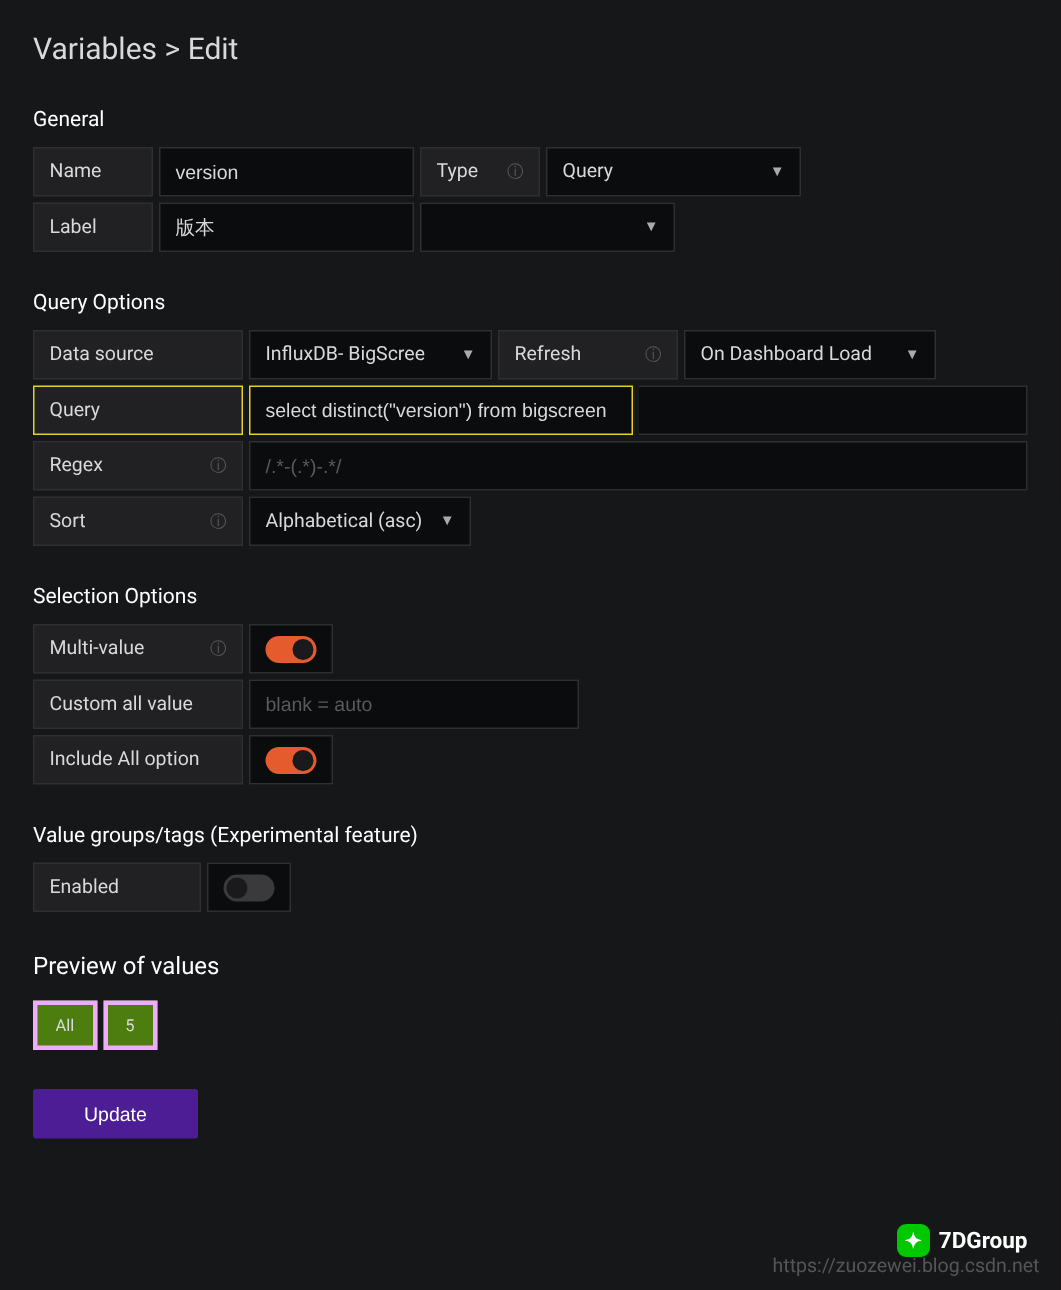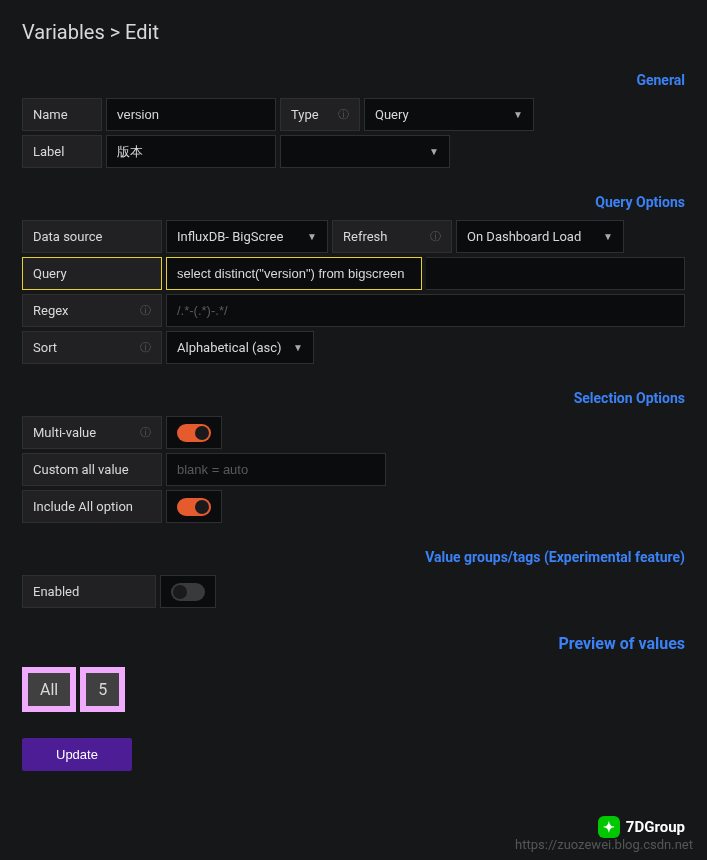--- a/index.html
+++ b/index.html
@@ -8,21 +8,21 @@
       color: #d8d9da;
       font-family: -apple-system, BlinkMacSystemFont, "Segoe UI", Roboto, sans-serif;
       font-size: 13px;
       width: 707px;
       height: 860px;
       overflow: hidden;
       position: relative;
     }
     .content { padding: 20px 22px; }
     h1 { font-size: 20px; font-weight: 400; margin-bottom: 28px; color: #d8d9da; }
-    .section-title { font-size: 14px; font-weight: 700; margin-bottom: 10px; color: #3b82f6; text-align: right; }
+    .section-title { font-size: 14px; font-weight: 400; margin-bottom: 10px; color: #ffffff; }
     .section { margin-bottom: 26px; }
     .row { display: flex; gap: 4px; margin-bottom: 4px; }
     .label-cell {
       background: #212124;
       border: 1px solid #2f2f32;
       padding: 8px 10px;
       display: flex;
       align-items: center;
       justify-content: space-between;
       font-size: 13px;
@@ -68,24 +68,24 @@
     .toggle.off::after { left: 2px; }
     .toggle-wrap {
       background: #0b0c0e;
       border: 1px solid #2f2f32;
       padding: 6px 10px;
       display: flex;
       align-items: center;
     }
     .preview-row { display: flex; gap: 4px; }
     .preview-chip {
-      background: #404040;
-      border: 6px solid #f0abfc;
+      background: #4d7c0f;
+      border: 3px solid #f0abfc;
       padding: 7px 12px;
-      font-size: 16px;
+      font-size: 11px;
     }
     .btn-update {
       background: #4c1d95;
       color: #fff;
       border: none;
       padding: 9px 34px;
       font-size: 13px;
       cursor: pointer;
       border-radius: 2px;
     }
@@ -208,21 +208,21 @@
       <div class="toggle-wrap">
         <div class="toggle on"></div>
       </div>
     </div>
   </div>
 
   
   <div class="section">
     <div class="section-title">Value groups/tags (Experimental feature)</div>
     <div class="row">
-      <div class="label-cell" style="width:134px">Enabled</div>
+      <div class="label-cell" style="width:112px">Enabled</div>
       <div class="toggle-wrap">
         <div class="toggle off"></div>
       </div>
     </div>
   </div>
 
   
   <div class="section">
     <div class="section-title" style="font-size:16px;margin-bottom:14px">Preview of values</div>
     <div class="preview-row">

